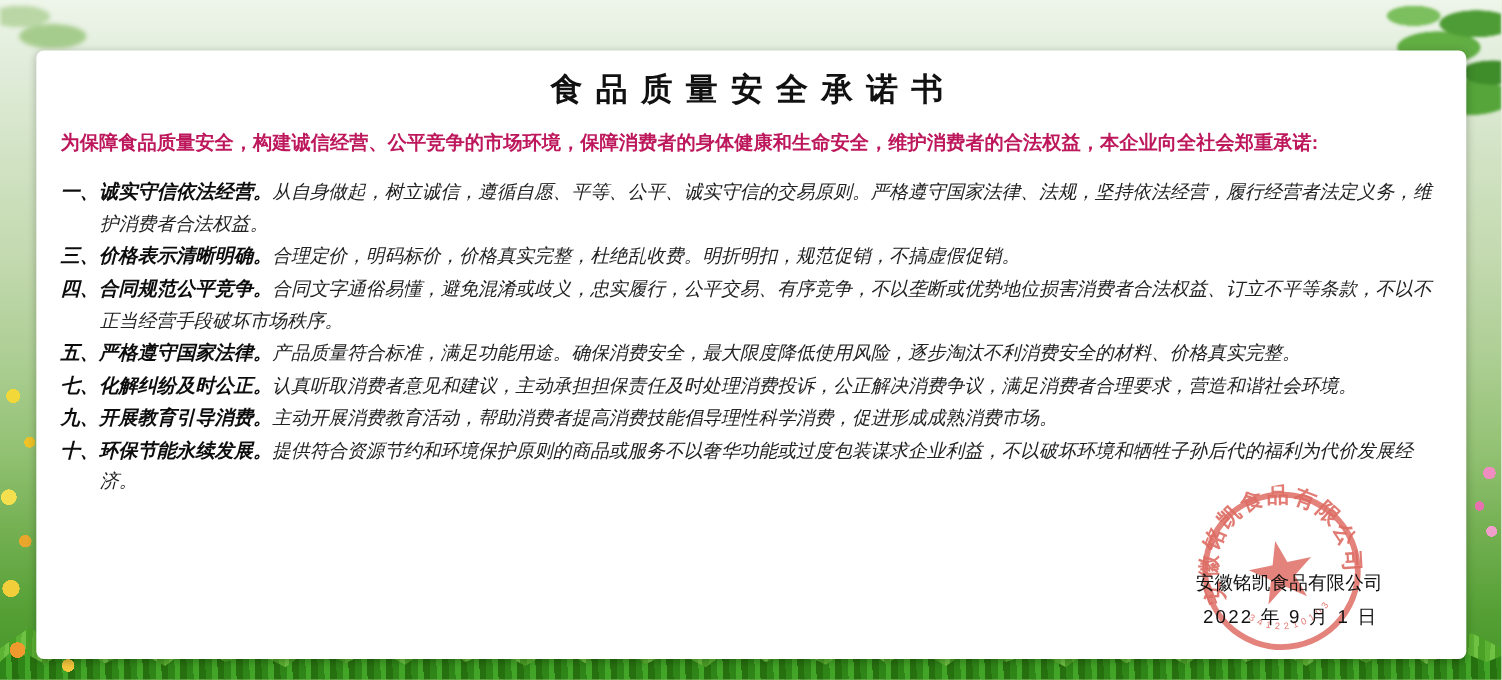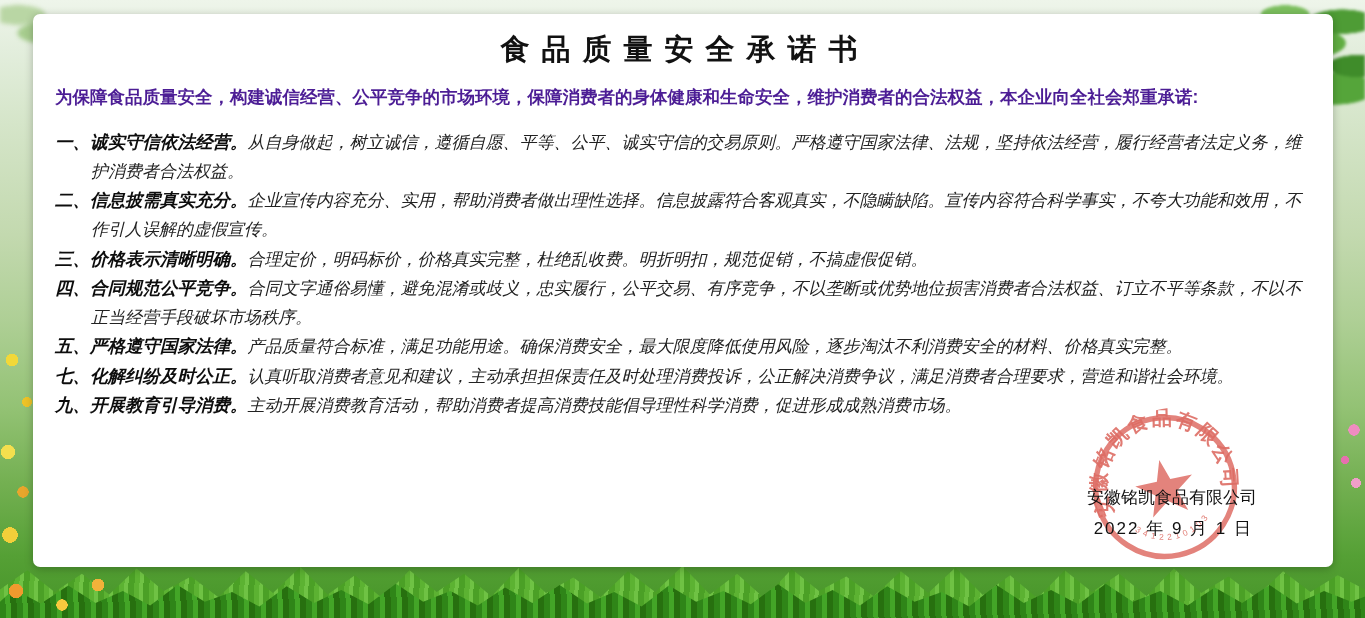--- a/index.html
+++ b/index.html
@@ -57,27 +57,27 @@
       61% 22%,63% 65%,65% 12%,67% 55%,69% 28%,71% 68%,73% 8%,75% 58%,77% 22%,79% 62%,81% 5%,
       83% 55%,85% 25%,87% 65%,89% 15%,91% 58%,93% 8%,95% 60%,97% 25%,99% 55%,100% 40%,100% 100%);
   }
   .flowers-bl{position:absolute;left:0;bottom:0;width:130px;height:55px;z-index:2;
     background:
       radial-gradient(circle 10px at 16px 28px, #f09a2e 70%, transparent 72%),
       radial-gradient(circle 8px at 62px 42px, #f7c93e 70%, transparent 72%),
       radial-gradient(circle 9px at 98px 22px, #f2b23a 70%, transparent 72%);
   }
   
-  .card{position:absolute;left:33px;top:14px;width:1300px;height:553px;z-index:3;
+  .card{position:absolute;left:33px;top:46px;width:1300px;height:553px;z-index:3;
     background:#ffffff;border-radius:7px;box-shadow:0 2px 8px rgba(0,0,0,.25);
     padding:8px 18px 0 22px;box-sizing:border-box;color:#1a1a1a;
   }
   .title{margin:8px 0 14px;text-align:center;font-size:29px;font-weight:800;
     letter-spacing:12px;color:#111;}
-  .intro{margin:0 0 17px;font-size:17.5px;font-weight:700;line-height:1.55;color:#4c1d95;}
+  .intro{margin:0 0 17px;font-size:17.5px;font-weight:700;line-height:1.55;color:#be185d;}
   .list{font-size:17px;font-style:italic;}
   .item{padding-left:36px;text-indent:-36px;line-height:28.6px;color:#222;}
   .item .num,.item .lead{font-weight:800;color:#0d0d0d;font-size:17.5px;}
   .item .body{font-weight:400;}
   .sig{position:absolute;right:76px;top:474px;text-align:right;font-size:17px;color:#111;
     line-height:1.2;z-index:5;}
   .sig .sig-date{margin-top:11px;padding-right:4px;letter-spacing:2px;margin-left:13px;}
   .seal{position:absolute;left:1055px;top:396px;width:154px;height:154px;z-index:4;
     opacity:.85;transform:rotate(-12deg);}
 </style>
@@ -94,26 +94,26 @@
 <div class="grass-front"></div>
 <div class="flowers-bl"></div>
 
 <div class="card">
   <h1 class="title">食品质量安全承诺书</h1>
 
   <p class="intro">为保障食品质量安全，构建诚信经营、公平竞争的市场环境，保障消费者的身体健康和生命安全，维护消费者的合法权益，本企业向全社会郑重承诺:</p>
 
   <div class="list">
     <div class="item"><span class="num">一、</span><span class="lead">诚实守信依法经营。</span><span class="body">从自身做起，树立诚信，遵循自愿、平等、公平、诚实守信的交易原则。严格遵守国家法律、法规，坚持依法经营，履行经营者法定义务，维护消费者合法权益。</span></div>
-    <div class="item"><span class="num">二、</span><span class="lead">信息披需真实充分。</span><span class="body">企业宣传内容充分、实用，帮助消费者做出理性选择。信息披露符合客观真实，不隐瞒缺陷。宣传内容符合科学事实，不夸大功能和效用，不作引人误解的虚假宣传。</span></div>
     <div class="item"><span class="num">三、</span><span class="lead">价格表示清晰明确。</span><span class="body">合理定价，明码标价，价格真实完整，杜绝乱收费。明折明扣，规范促销，不搞虚假促销。</span></div>
     <div class="item"><span class="num">四、</span><span class="lead">合同规范公平竞争。</span><span class="body">合同文字通俗易懂，避免混淆或歧义，忠实履行，公平交易、有序竞争，不以垄断或优势地位损害消费者合法权益、订立不平等条款，不以不正当经营手段破坏市场秩序。</span></div>
     <div class="item"><span class="num">五、</span><span class="lead">严格遵守国家法律。</span><span class="body">产品质量符合标准，满足功能用途。确保消费安全，最大限度降低使用风险，逐步淘汰不利消费安全的材料、价格真实完整。</span></div>
     <div class="item"><span class="num">七、</span><span class="lead">化解纠纷及时公正。</span><span class="body">认真听取消费者意见和建议，主动承担担保责任及时处理消费投诉，公正解决消费争议，满足消费者合理要求，营造和谐社会环境。</span></div>
     <div class="item"><span class="num">九、</span><span class="lead">开展教育引导消费。</span><span class="body">主动开展消费教育活动，帮助消费者提高消费技能倡导理性科学消费，促进形成成熟消费市场。</span></div>
+    <div class="item"><span class="num">十、</span><span class="lead">环保节能永续发展。</span><span class="body">提供符合资源节约和环境保护原则的商品或服务不以奢华功能或过度包装谋求企业利益，不以破坏环境和牺牲子孙后代的福利为代价发展经济。</span></div>
   </div>
 
   <div class="sig">
     <div class="sig-company">安徽铭凯食品有限公司</div>
     <div class="sig-date">2022 年 9 月 1 日</div>
   </div>
 
   <svg class="seal" viewBox="0 0 200 200">
     <defs>
       <path id="sealTopArc" d="M 26,112 A 76,76 0 1 1 174,112" fill="none"></path>

